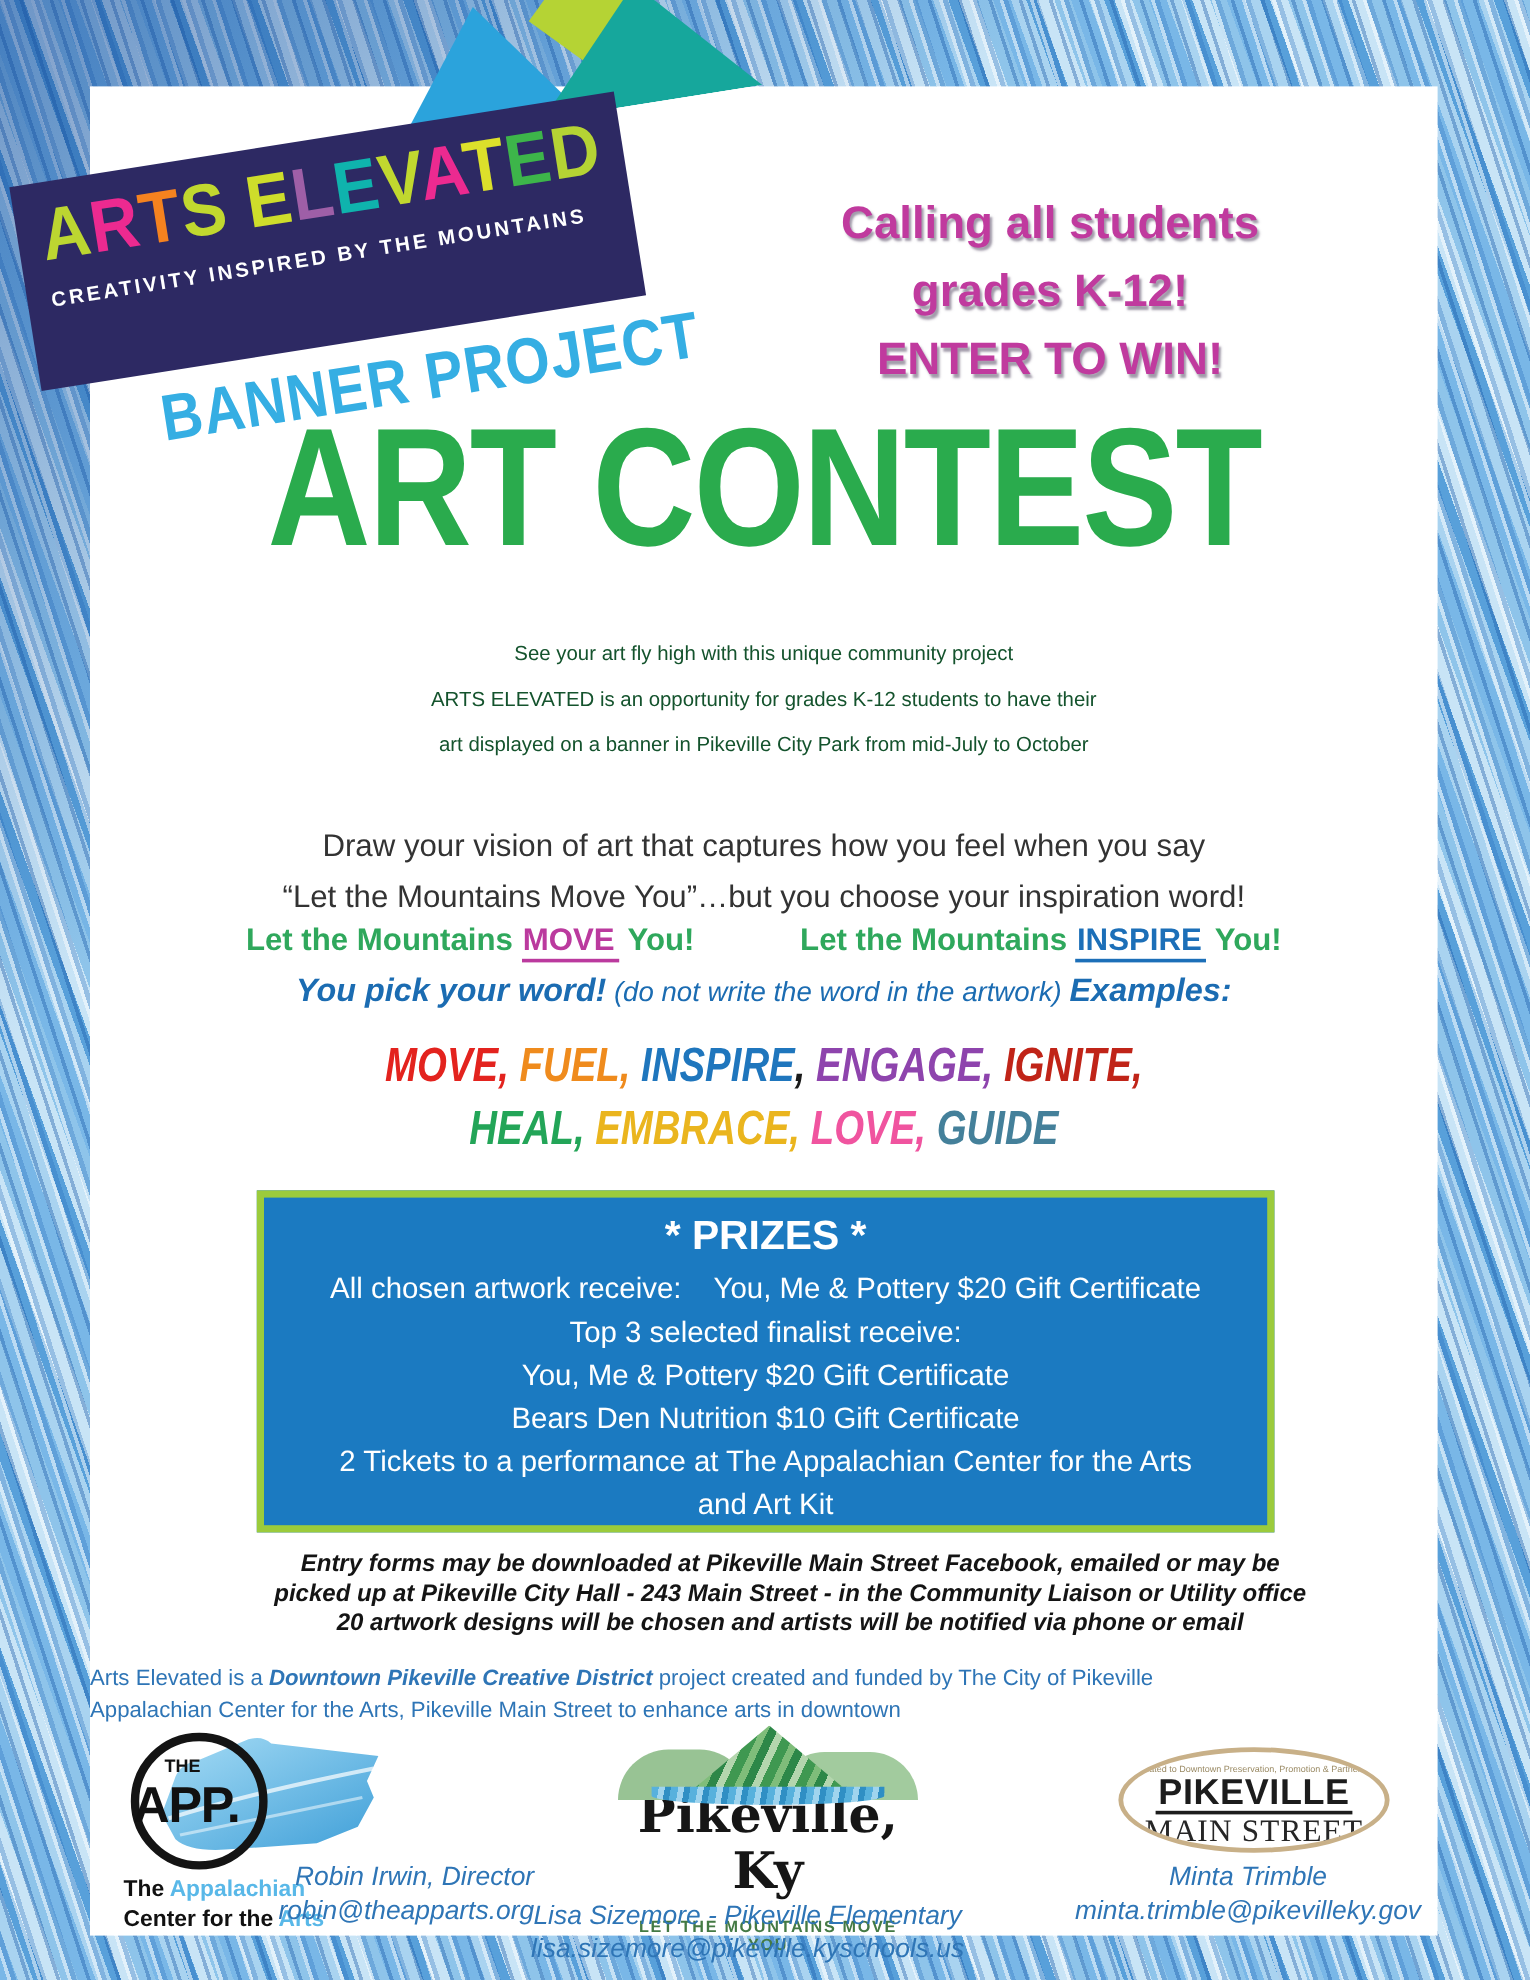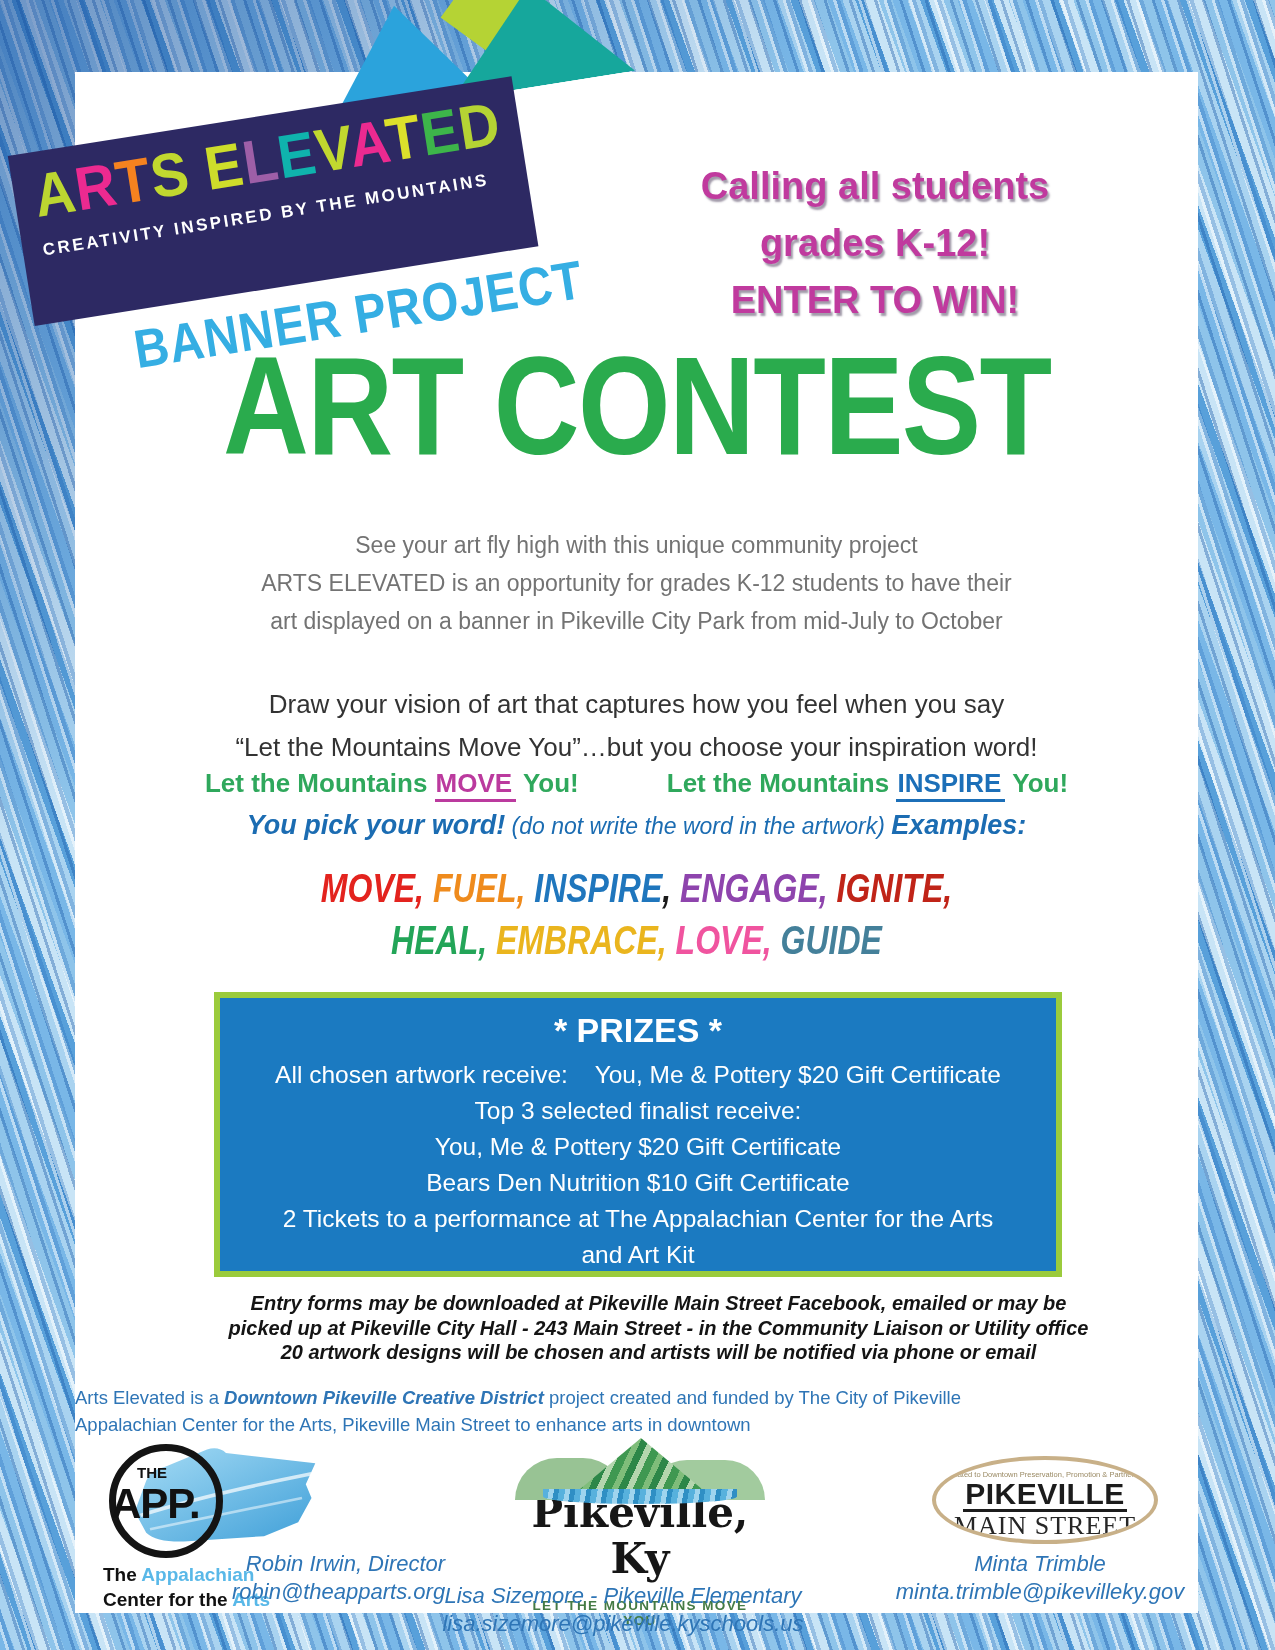--- a/index.html
+++ b/index.html
@@ -46,21 +46,21 @@
     color:#c03a9e;font-size:38px;font-weight:bold;line-height:57px;
     text-shadow:2px 3px 2px rgba(130,120,140,0.75);}
 
   
   .headline{position:absolute;left:0;top:258px;width:100%;text-align:center;}
   .headline .stretch{display:inline-block;transform:scaleX(0.85);transform-origin:center;
     color:#2aab4d;font-size:140px;font-weight:bold;line-height:1.08;letter-spacing:-2px;white-space:nowrap;}
 
   
   .intro{position:absolute;left:0;top:454px;width:100%;text-align:center;
-    color:#737373;font-size:23px;line-height:38px;}
+    color:#14532d;font-size:17px;line-height:38px;}
   .vision{position:absolute;left:0;top:611px;width:100%;text-align:center;
     color:#333333;font-size:26px;line-height:43px;}
   .mtn-line{position:absolute;left:0;top:696px;width:100%;display:flex;justify-content:center;gap:88px;
     font-size:26px;font-weight:bold;color:#2fa85c;}
   .mtn-line .uword{border-bottom:3px solid currentColor;padding:0 4px 1px 1px;}
   .uword-move{color:#bb3a9e;}
   .uword-inspire{color:#1c6fb8;}
   .pick-line{position:absolute;left:0;top:738px;width:100%;text-align:center;color:#1b6cb2;
     font-size:25px;font-style:italic;}
   .pick-line .b{font-weight:bold;font-size:27px;}

